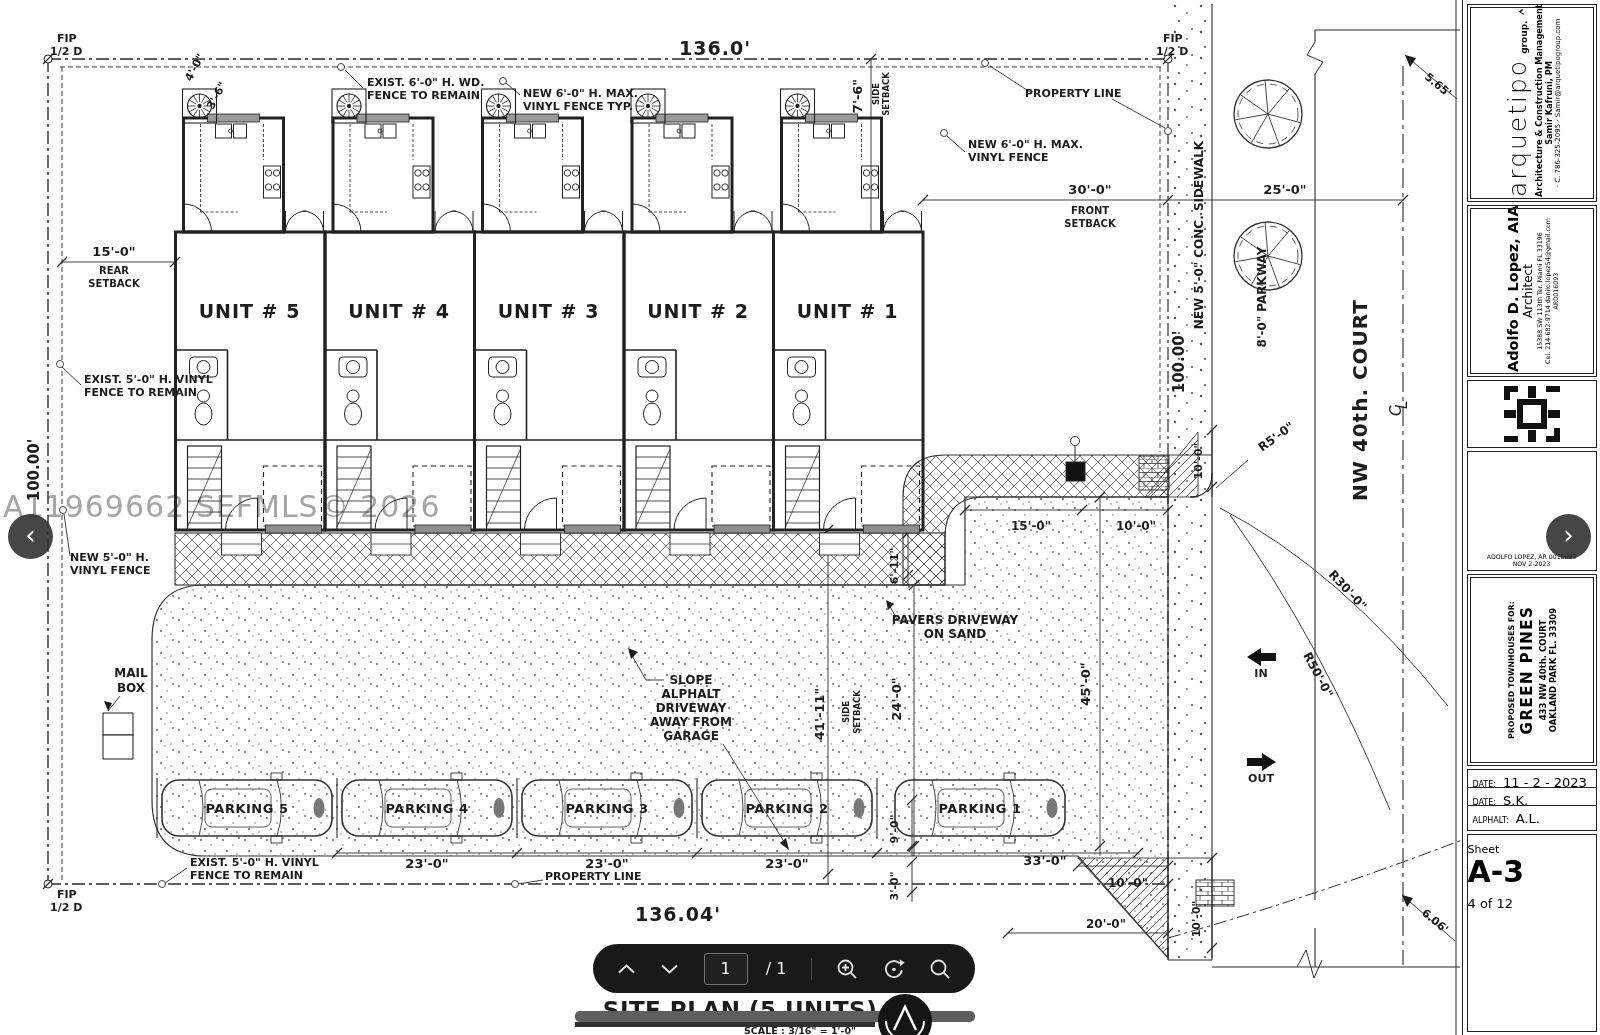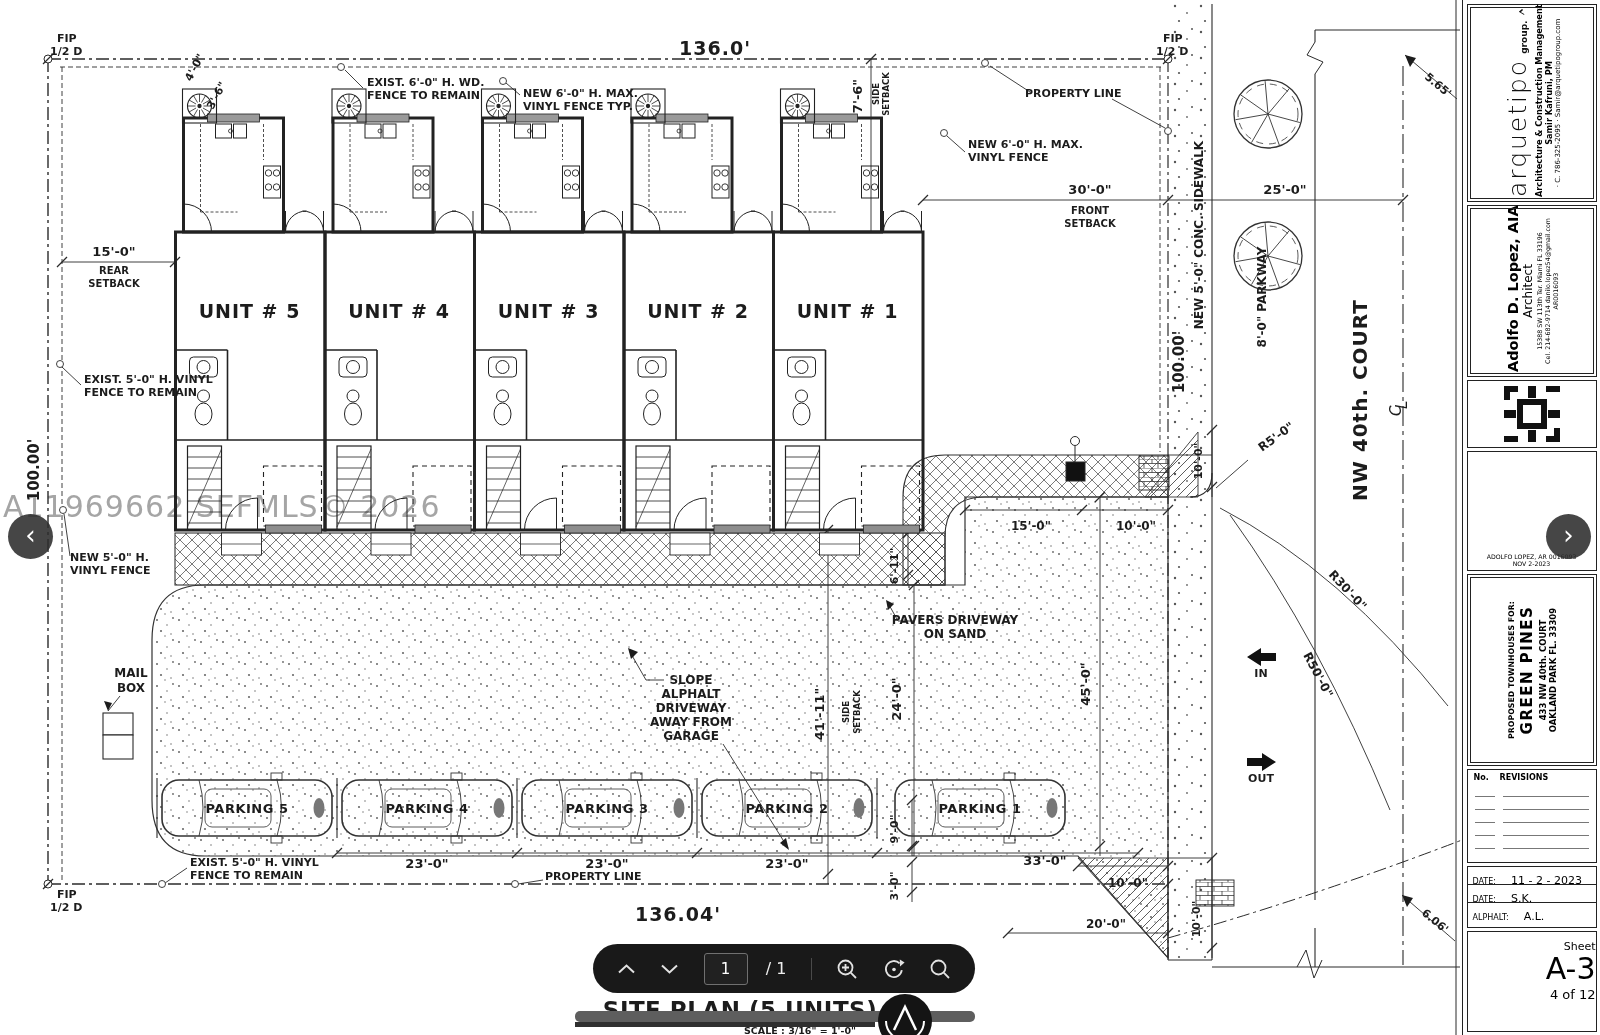--- a/index.html
+++ b/index.html
@@ -17,21 +17,21 @@
   .cap{font-size:23px;font-weight:700;letter-spacing:.5px}
   .scl{font-size:9.5px;font-weight:700}
   
   .tb{position:absolute;left:1462px;top:0;width:138px;height:1035px;background:#fff;
       border-left:1.5px solid #222;box-sizing:border-box;padding:2px;display:flex;flex-direction:column;}
   .tb-sec{border:1.2px solid #222;margin:1.5px;position:relative;background:#fff;flex:none;box-sizing:border-box;}
   .tb-sec.dbl::after{content:"";position:absolute;inset:2px;border:1px solid #222;pointer-events:none;}
   .rot{position:absolute;left:50%;top:50%;transform:translate(-50%,-50%) rotate(-90deg);
        text-align:center;white-space:nowrap;}
   .s1{height:198px}.s2{height:172px}.s3{height:68px;display:flex;align-items:center;justify-content:center}
-  .s4{height:120px}.s5{height:192px}.s6{height:94px}.s7{height:62px}.s8{flex:1;text-align:right}
+  .s4{height:120px}.s5{height:192px}.s6{height:94px}.s7{height:62px}.s8{flex:1;text-align:left}
   .firmrow{display:flex;align-items:flex-end;justify-content:center;gap:5px}
   .firmname{font-size:25px;letter-spacing:2px;font-weight:300;color:#111}
   .firmsuffix{font-size:9px;font-weight:700;color:#111;margin-bottom:3px}
   .firml1{font-size:8.2px;font-weight:700;margin-top:2px}
   .firml2{font-size:8.2px;font-weight:600}
   .firml3{font-size:7px;}
   .archname{font-size:14.5px;font-weight:600}
   .archtitle{font-size:12px;font-weight:500}
   .archsmall{font-size:6.3px;margin-top:1px}
   .stamp{position:absolute;bottom:2px;left:0;width:100%;text-align:center;font-size:6.2px;line-height:7.5px}
@@ -39,24 +39,24 @@
   .projname{font-size:15px;font-weight:700;letter-spacing:1.5px;margin:2px 0}
   .projaddr{font-size:8.5px;font-weight:600}
   .revhead{display:flex;font-size:8px;font-weight:700;padding:3px 6px 2px 6px;}
   .revhead .no{width:26px}
   .revrow{display:flex;gap:8px;padding:0 7px;height:13px;align-items:flex-end}
   .revrow .c1{width:20px;border-bottom:1px solid #777}
   .revrow .c2{flex:1;border-bottom:1px solid #777}
   .meta{border-bottom:1px solid #222;padding:2px 5px;height:18px;box-sizing:border-box}
   .meta:last-child{border-bottom:none}
   .metal{font-size:8px;font-weight:400}
-  .metav{font-size:11px;margin-left:15px}
+  .metav{font-size:13px;margin-left:7px}
   .sheetlbl{font-size:11px;margin-top:8px}
-  .sheetnum{font-size:30px;font-weight:400;line-height:32px}
-  .sheetof{font-size:13px;margin-top:2px}
+  .sheetnum{font-size:30px;font-weight:700;line-height:32px}
+  .sheetof{font-size:13px;margin-top:8px}
   
   .navbtn{position:absolute;width:45px;height:45px;border-radius:50%;background:rgba(44,44,44,.88);
     color:#fff;display:flex;align-items:center;justify-content:center;font-size:26px;line-height:1;
     cursor:pointer;z-index:30;user-select:none;padding-bottom:4px;box-sizing:border-box}
   .nav-left{left:8px;top:514px}.nav-right{left:1546px;top:514px}
   .toolbar{position:absolute;left:593px;top:944px;width:382px;height:49px;background:#191919;
     border-radius:25px;display:flex;align-items:center;justify-content:space-between;
     padding:0 24px;z-index:25;box-sizing:border-box}
   .tbtn{display:flex;align-items:center;justify-content:center;cursor:pointer}
   .pagebox{width:42px;height:30px;border:1.5px solid #707070;border-radius:3px;background:#212121;
@@ -705,46 +705,20 @@
     </div>
   </div>
   <div class="tb-sec s5 dbl">
     <div class="rot" style="width:182px">
       <div class="projfor">PROPOSED TOWNHOUSES FOR:</div>
       <div class="projname">GREEN PINES</div>
       <div class="projaddr">433 NW 40th. COURT</div>
       <div class="projaddr">OAKLAND PARK FL. 33309</div>
     </div>
   </div>
-  <div class="tb-sec s6">
-    <div class="revhead">
-      <span class="no">No.</span>
-      <span>REVISIONS</span>
-    </div>
-    <div class="revrow">
-          <div class="c1"></div>
-          <div class="c2"></div>
-        </div>
-    <div class="revrow">
-          <div class="c1"></div>
-          <div class="c2"></div>
-        </div>
-    <div class="revrow">
-          <div class="c1"></div>
-          <div class="c2"></div>
-        </div>
-    <div class="revrow">
-          <div class="c1"></div>
-          <div class="c2"></div>
-        </div>
-    <div class="revrow">
-          <div class="c1"></div>
-          <div class="c2"></div>
-        </div>
-  </div>
   <div class="tb-sec s7">
     <div class="meta"><span class="metal">DATE:</span><span class="metav">11 - 2 - 2023</span></div>
     <div class="meta"><span class="metal">DATE:</span><span class="metav">S.K.</span></div>
     <div class="meta"><span class="metal">ALPHALT:</span><span class="metav">A.L.</span></div>
   </div>
   <div class="tb-sec s8">
     <div class="sheetlbl">Sheet</div>
     <div class="sheetnum">A-3</div>
     <div class="sheetof">4 of 12</div>
   </div>

